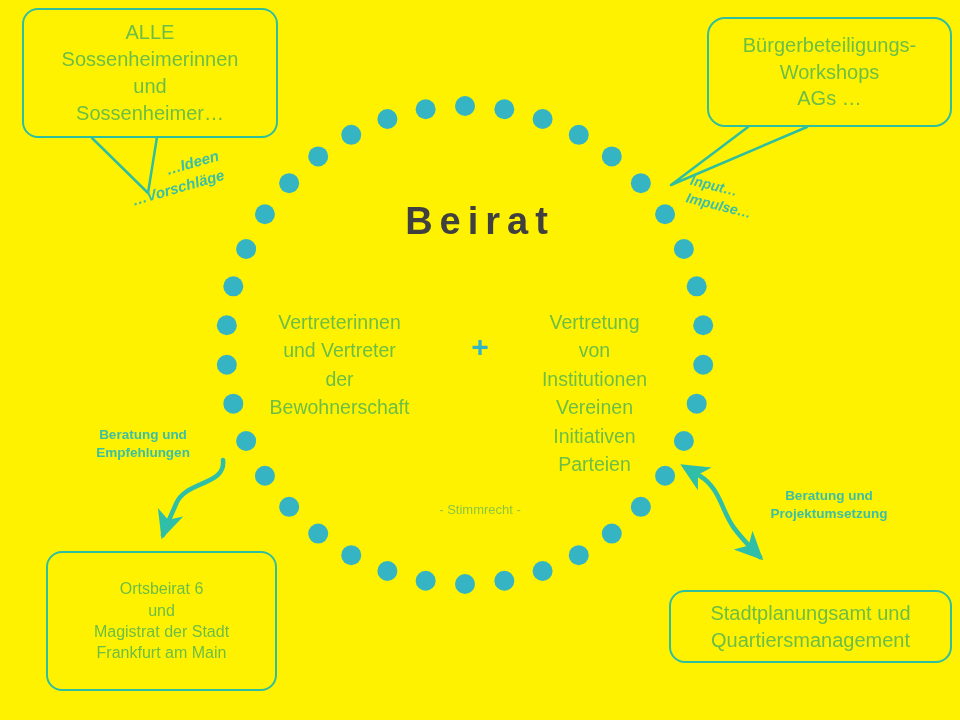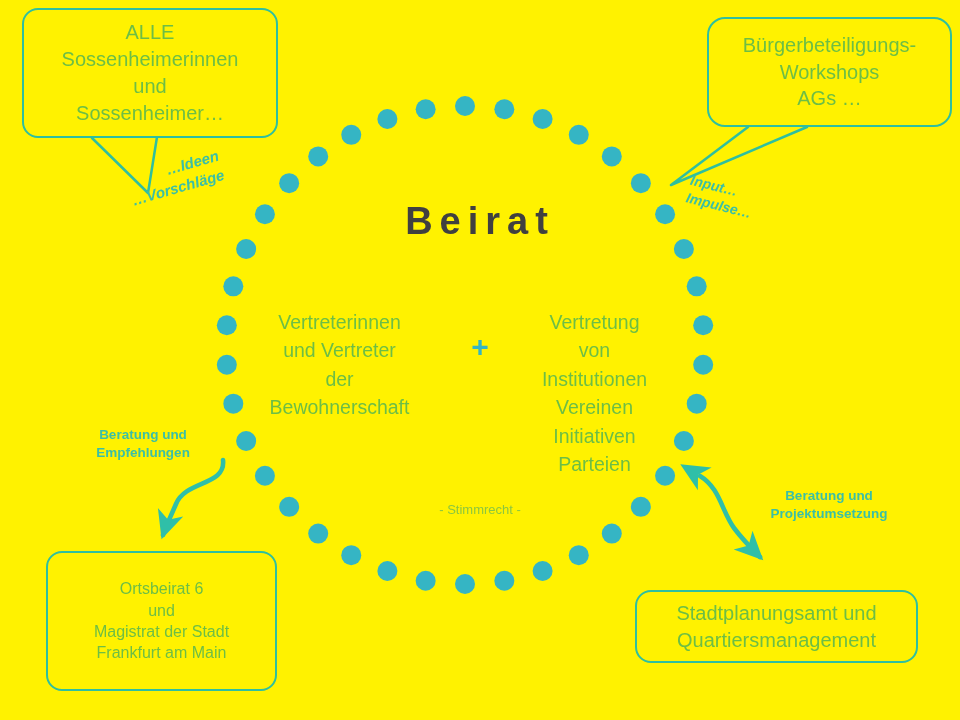--- a/index.html
+++ b/index.html
@@ -59,21 +59,21 @@
     width: 245px; height: 110px;
     font-size: 20px;
     border-radius: 18px;
   }
   #callout-ortsbeirat {
     left: 46px;  top: 551px;
     width: 231px; height: 140px;
     font-size: 16px;
   }
   #callout-stadtplanung {
-    left: 635px; top: 590px;
+    left: 669px; top: 590px;
     width: 283px; height: 73px;
     font-size: 20px;
   }
 
   
   #center-title {
     position: absolute;
     left: 0; right: 0;
     top: 200px;
     text-align: center;

